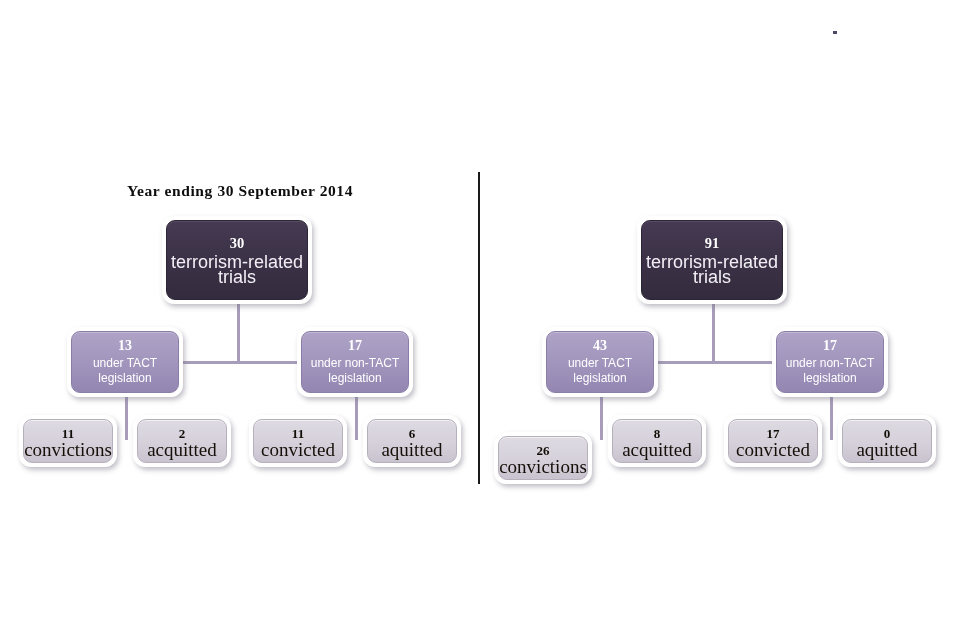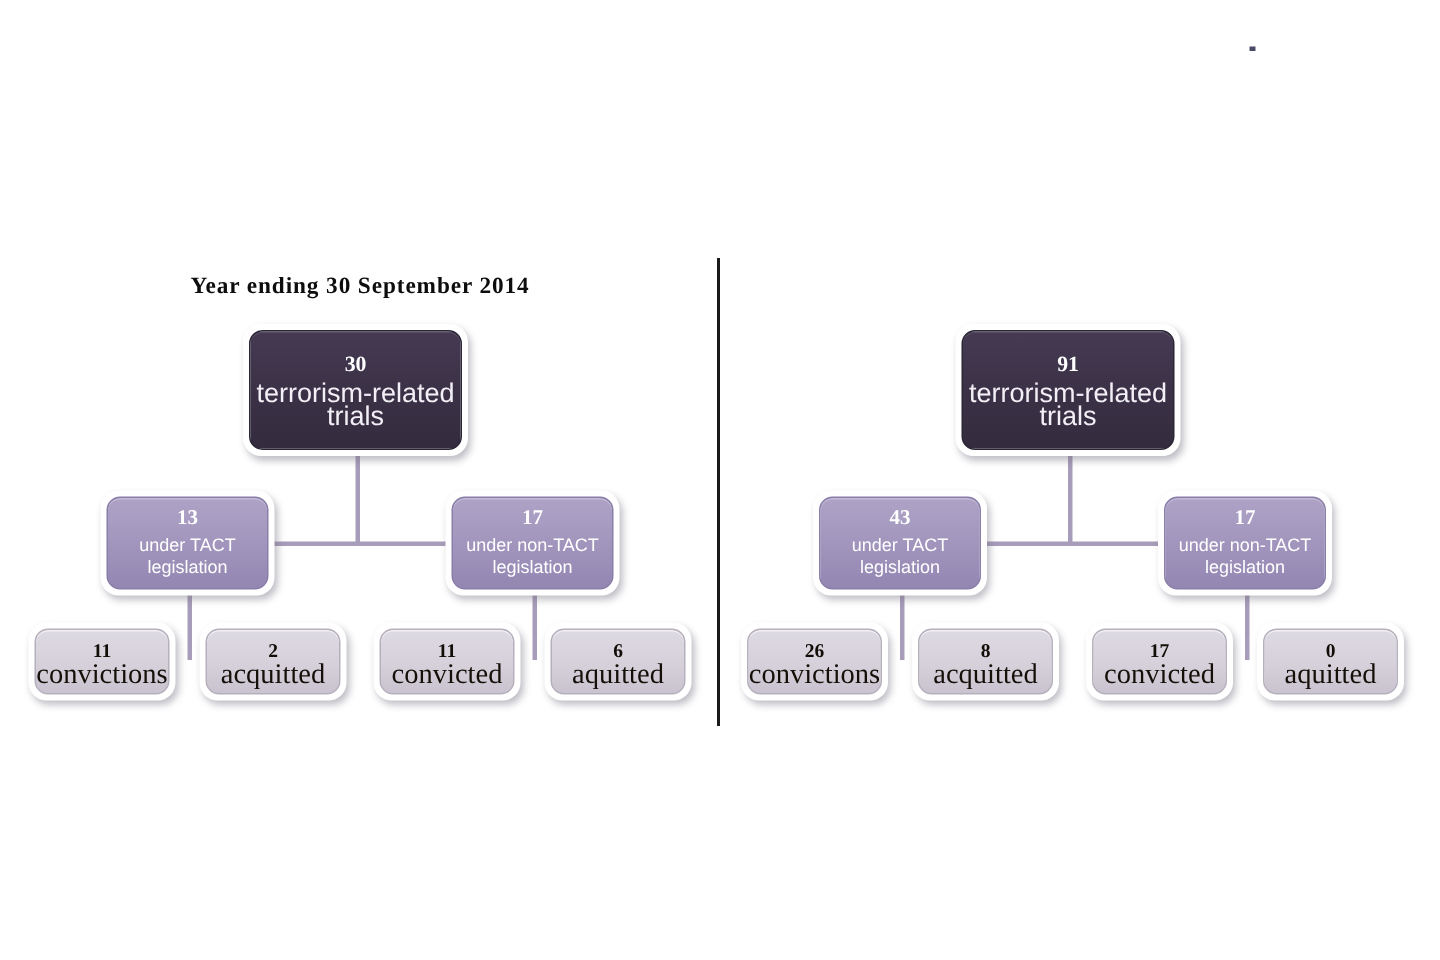--- a/index.html
+++ b/index.html
@@ -252,21 +252,21 @@
       </div>
     </div>
 
     <div class="node level-mid" style="left:292px; top:157px;">
       <div class="inner">
         <div class="num">17</div>
         <div class="label">under non-TACT legislation</div>
       </div>
     </div>
 
-    <div class="node level-bot" style="left:14px; top:245px;">
+    <div class="node level-bot" style="left:14px; top:262px;">
       <div class="inner">
         <div class="num">26</div>
         <div class="label">convictions</div>
       </div>
     </div>
 
     <div class="node level-bot" style="left:128px; top:245px;">
       <div class="inner">
         <div class="num">8</div>
         <div class="label">acquitted</div>

